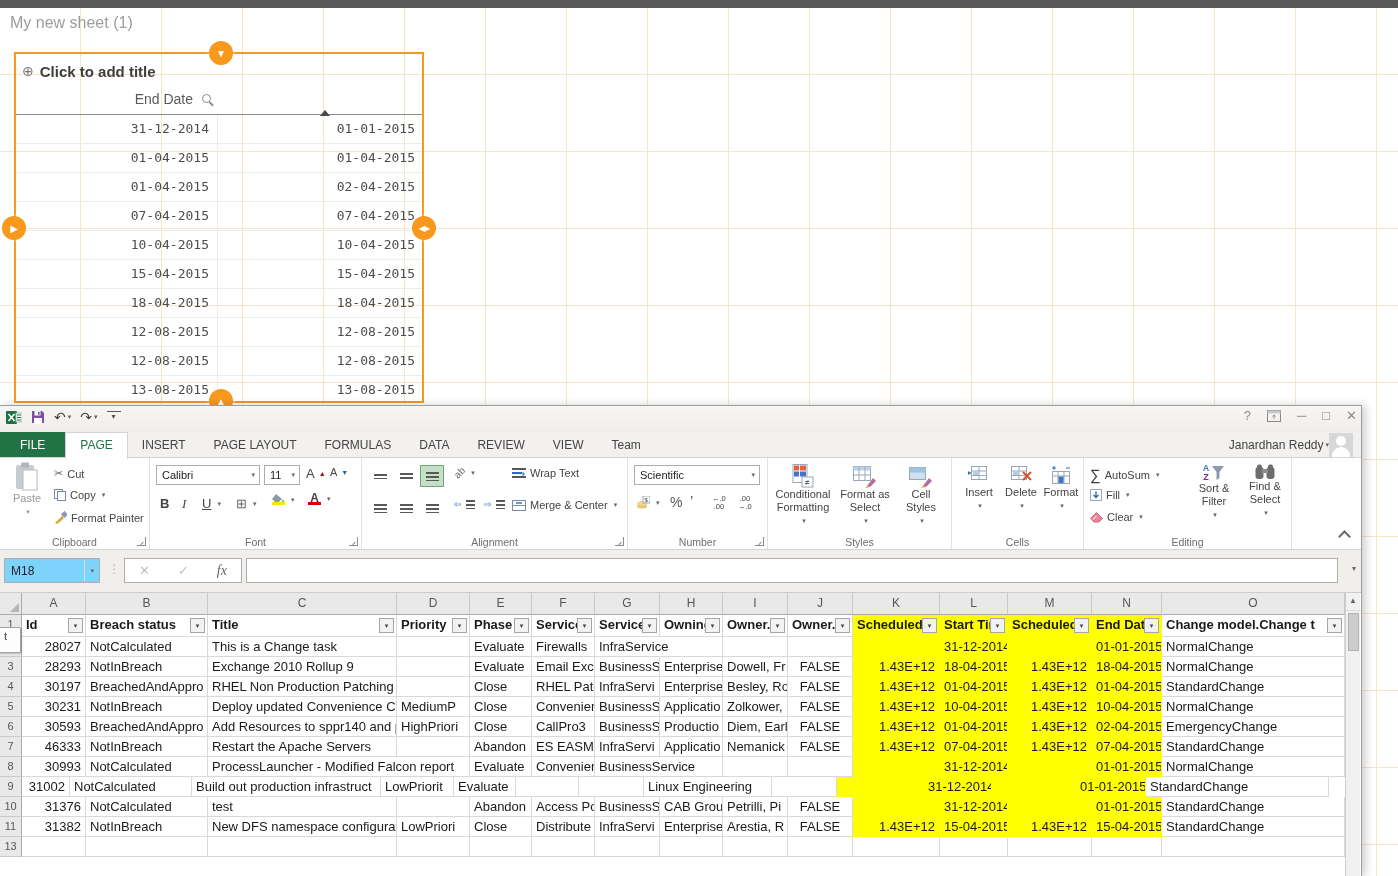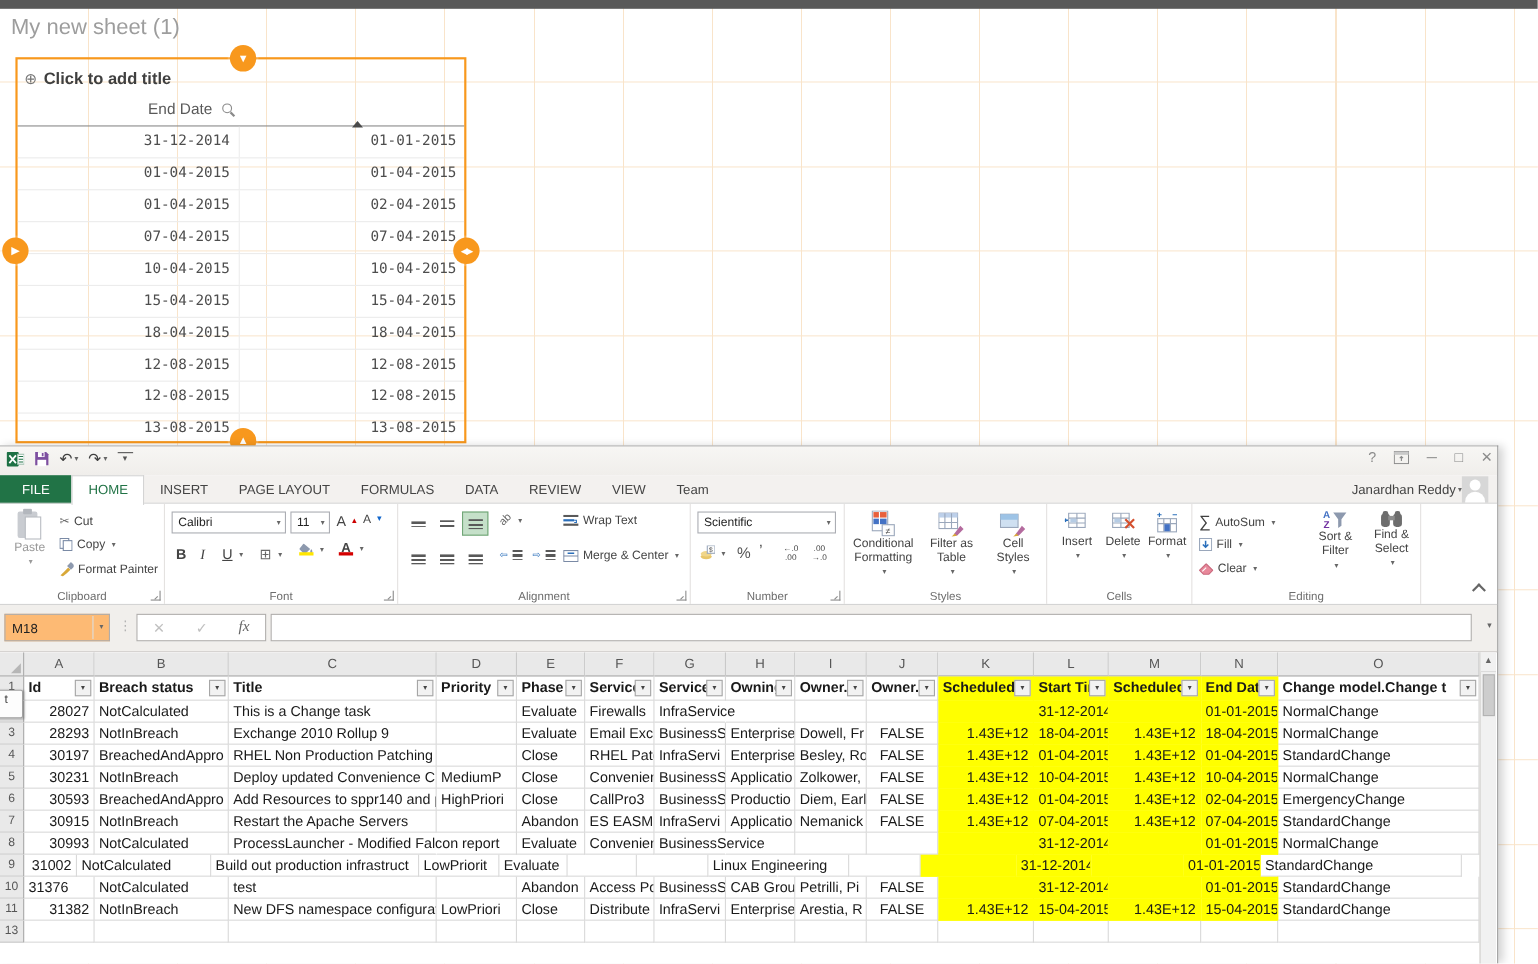--- a/index.html
+++ b/index.html
@@ -5,21 +5,21 @@
   html,body{margin:0;padding:0;}
   #app{position:relative;width:1398px;height:876px;overflow:hidden;
     font-family:"Liberation Sans",sans-serif;
     background:
       repeating-linear-gradient(90deg, transparent 0 80px, #f9e4ca 80px 81px),
       repeating-linear-gradient(0deg, transparent 0 76px, #f9e4ca 76px 77px),
       #ffffff;
     background-position:0 0, 0 45px;}
   
   .qs-topbar{position:absolute;left:0;top:0;width:100%;height:8px;background:#595959;}
-  .qs-sheet-title{position:absolute;left:10px;top:14px;font-size:20px;color:#9d9d9d;}
+  .qs-sheet-title{position:absolute;left:10px;top:14px;font-size:16px;color:#9d9d9d;}
   .qs-widget{position:absolute;left:14px;top:52px;width:410px;height:351px;border:2px solid #f8981d;box-sizing:border-box;overflow:visible;background:transparent;}
   .qs-wtitle{position:absolute;left:6px;top:6px;height:22px;display:flex;align-items:center;font-size:15px;font-weight:bold;color:#3f3f3f;}
   .qs-plus{font-size:14px;color:#777;margin-right:6px;font-weight:normal;}
   .qs-thead{position:absolute;left:0;top:30px;width:100%;height:30px;border-bottom:1px solid #8a8a8a;display:flex;}
   .qs-th{display:flex;align-items:center;justify-content:flex-end;font-size:14px;color:#595959;box-sizing:border-box;}
   .qs-th.h0{width:202px;padding-right:6px;border-right:1px solid #d5d5d5;}
   .qs-th.h1{width:204px;padding-right:6px;}
   .mag{width:13px;height:13px;position:relative;display:inline-block;margin-left:8px;}
   .mag::before{content:'';position:absolute;width:7px;height:7px;border:1.5px solid #8a8a8a;border-radius:50%;left:1px;top:1px;}
   .mag::after{content:'';position:absolute;width:5px;height:1.5px;background:#8a8a8a;transform:rotate(45deg);left:8px;top:10px;}
@@ -68,21 +68,21 @@
   .align-ic.sel{background:#c5e0c9;border-color:#71a677;}
   .blet{font-weight:bold;font-size:13px;color:#444;}
   .ilet{font-style:italic;font-family:"Liberation Serif",serif;font-size:13px;color:#444;}
   .ulet{text-decoration:underline;font-size:13px;color:#444;}
   .clrbar{display:inline-block;width:13px;height:3px;margin-top:-2px;}
   .stack{display:flex;flex-direction:column;align-items:center;line-height:11px;}
   .mini{font-size:7.5px;line-height:7.5px;color:#444;text-align:center;}
   .sumglyph{font-size:15px;color:#3f3f3f;}
   .chev-up{width:7px;height:7px;border-top:2px solid #666;border-left:2px solid #666;transform:rotate(45deg);position:absolute;right:12px;bottom:8px;}
   .xl-fbar{position:absolute;left:0;top:144px;width:100%;height:43px;background:#f1efec;border-bottom:1px solid #cfcdca;box-sizing:border-box;}
-  .namebox{position:absolute;left:4px;top:8px;width:96px;height:25px;background:#fdba74;border:1px solid #b0adab;box-sizing:border-box;display:flex;align-items:center;padding-left:6px;font-size:12px;color:#222;}
+  .namebox{position:absolute;left:4px;top:8px;width:96px;height:25px;background:#7dd3fc;border:1px solid #b0adab;box-sizing:border-box;display:flex;align-items:center;padding-left:6px;font-size:12px;color:#222;}
   .namebox .cend{margin-left:auto;margin-right:5px;font-size:7px;color:#666;border-left:1px solid #ddd;padding-left:5px;line-height:21px;}
   .fdots{position:absolute;left:108px;top:12px;color:#b3b3b3;font-size:12px;letter-spacing:1px;}
   .fbtns{position:absolute;left:124px;top:8px;width:118px;height:25px;background:#fff;border:1px solid #b0adab;box-sizing:border-box;display:flex;align-items:center;justify-content:space-around;}
   .fbtns .dim{color:#c0c0c0;font-size:13px;}
   .fx{font-family:"Liberation Serif",serif;font-style:italic;font-size:14px;color:#666;}
   .finput{position:absolute;left:246px;top:8px;width:1092px;height:25px;background:#fff;border:1px solid #b0adab;box-sizing:border-box;}
   .fexpand{position:absolute;right:5px;top:14px;font-size:8px;color:#666;}
   
   .xl-sheet{position:absolute;left:0;top:187px;width:1346px;height:284px;background:#fff;overflow:hidden;}
   .xrow{display:flex;height:20px;}
@@ -208,21 +208,21 @@
         </span>
         <span>─</span>
         <span>□</span>
         <span>✕</span>
       </div>
     </div>
 
     <div class="xl-tabs">
       <div class="xtab-strip">
           <div class="xtab file">FILE</div>
-          <div class="xtab active">HOME</div>
+          <div class="xtab active">PAGE</div>
           <div class="xtab">INSERT</div>
           <div class="xtab">PAGE LAYOUT</div>
           <div class="xtab">FORMULAS</div>
           <div class="xtab">DATA</div>
           <div class="xtab">REVIEW</div>
           <div class="xtab">VIEW</div>
           <div class="xtab">Team</div>
         </div>
       <div class="user-chip">
         <span>Janardhan Reddy</span>
@@ -408,21 +408,21 @@
         <div class="bigbtn" style="left:68px;top:6px;width:58px;">
           <svg width="24" height="24" viewBox="0 0 24 24">
               <rect x="0.5" y="2.5" width="17" height="14" fill="#fff" stroke="#9aa7bb"></rect>
               <rect x="0.5" y="2.5" width="17" height="4" fill="#bdd0ea"></rect>
               <line x1="6" y1="2.5" x2="6" y2="16.5" stroke="#9aa7bb"></line>
               <line x1="12" y1="2.5" x2="12" y2="16.5" stroke="#9aa7bb"></line>
               <line x1="0.5" y1="11" x2="17.5" y2="11" stroke="#9aa7bb"></line>
               <path d="M14 22 L20 14 L23 17 L17 23 Z" fill="#b46b9e"></path>
               <path d="M12 24 L15 21 L17 23 Z" fill="#d8a838"></path>
             </svg>
-          <span style="width:58px;">Filter as Table</span>
+          <span style="width:58px;">Format as Select</span>
             <span class="caret">▾</span>
         </div>
         <div class="bigbtn" style="left:128px;top:6px;width:50px;">
           <svg width="24" height="24" viewBox="0 0 24 24">
               <rect x="0.5" y="3.5" width="16" height="12" fill="#cfe0f1" stroke="#9aa7bb"></rect>
               <rect x="0.5" y="3.5" width="16" height="5" fill="#9dc3e6"></rect>
               <path d="M14 22 L20 14 L23 17 L17 23 Z" fill="#b46b9e"></path>
               <path d="M12 24 L15 21 L17 23 Z" fill="#d8a838"></path>
             </svg>
           <span style="width:50px;">Cell Styles</span>
@@ -661,21 +661,21 @@
           <div class="xcell" style="width: 65px; text-align: left;">Diem, Earl</div>
           <div class="xcell" style="width: 65px; text-align: center;">FALSE</div>
           <div class="xcell yl" style="width: 87px; text-align: right;">1.43E+12</div>
           <div class="xcell yl" style="width: 68px; text-align: right;">01-04-2015</div>
           <div class="xcell yl" style="width: 84px; text-align: right;">1.43E+12</div>
           <div class="xcell yl" style="width: 70px; text-align: right;">02-04-2015</div>
           <div class="xcell" style="width: 183px; text-align: left;">EmergencyChange</div>
         </div>
         <div class="xrow">
           <div class="xrhdr">7</div>
-          <div class="xcell" style="width: 64px; text-align: right;">30915</div>
+          <div class="xcell" style="width: 64px; text-align: right;">46333</div>
           <div class="xcell" style="width: 122px; text-align: left;">NotInBreach</div>
           <div class="xcell" style="width: 189px; text-align: left;">Restart the Apache Servers</div>
           <div class="xcell" style="width: 73px; text-align: left;"></div>
           <div class="xcell" style="width: 62px; text-align: left;">Abandon</div>
           <div class="xcell" style="width: 63px; text-align: left;">ES EASM</div>
           <div class="xcell" style="width: 65px; text-align: left;">InfraServi</div>
           <div class="xcell" style="width: 63px; text-align: left;">Applicatio</div>
           <div class="xcell" style="width: 65px; text-align: left;">Nemanick</div>
           <div class="xcell" style="width: 65px; text-align: center;">FALSE</div>
           <div class="xcell yl" style="width: 87px; text-align: right;">1.43E+12</div>
@@ -715,21 +715,21 @@
           <div class="xcell" style="width: 65px; text-align: left;"></div>
           <div class="xcell" style="width: 65px; text-align: center;"></div>
           <div class="xcell yl" style="width: 87px; text-align: right;"></div>
           <div class="xcell yl" style="width: 68px; text-align: right;">31-12-2014</div>
           <div class="xcell yl" style="width: 84px; text-align: right;"></div>
           <div class="xcell yl" style="width: 70px; text-align: right;">01-01-2015</div>
           <div class="xcell" style="width: 183px; text-align: left;">StandardChange</div>
         </div>
         <div class="xrow">
           <div class="xrhdr">10</div>
-          <div class="xcell" style="width: 64px; ">31376</div>
+          <div class="xcell" style="width: 64px; text-align: right;">31376</div>
           <div class="xcell" style="width: 122px; text-align: left;">NotCalculated</div>
           <div class="xcell" style="width: 189px; text-align: left;">test</div>
           <div class="xcell" style="width: 73px; text-align: left;"></div>
           <div class="xcell" style="width: 62px; text-align: left;">Abandon</div>
           <div class="xcell" style="width: 63px; text-align: left;">Access Po</div>
           <div class="xcell" style="width: 65px; text-align: left;">BusinessS</div>
           <div class="xcell" style="width: 63px; text-align: left;">CAB Grou</div>
           <div class="xcell" style="width: 65px; text-align: left;">Petrilli, Pi</div>
           <div class="xcell" style="width: 65px; text-align: center;">FALSE</div>
           <div class="xcell yl" style="width: 87px; text-align: right;"></div>

